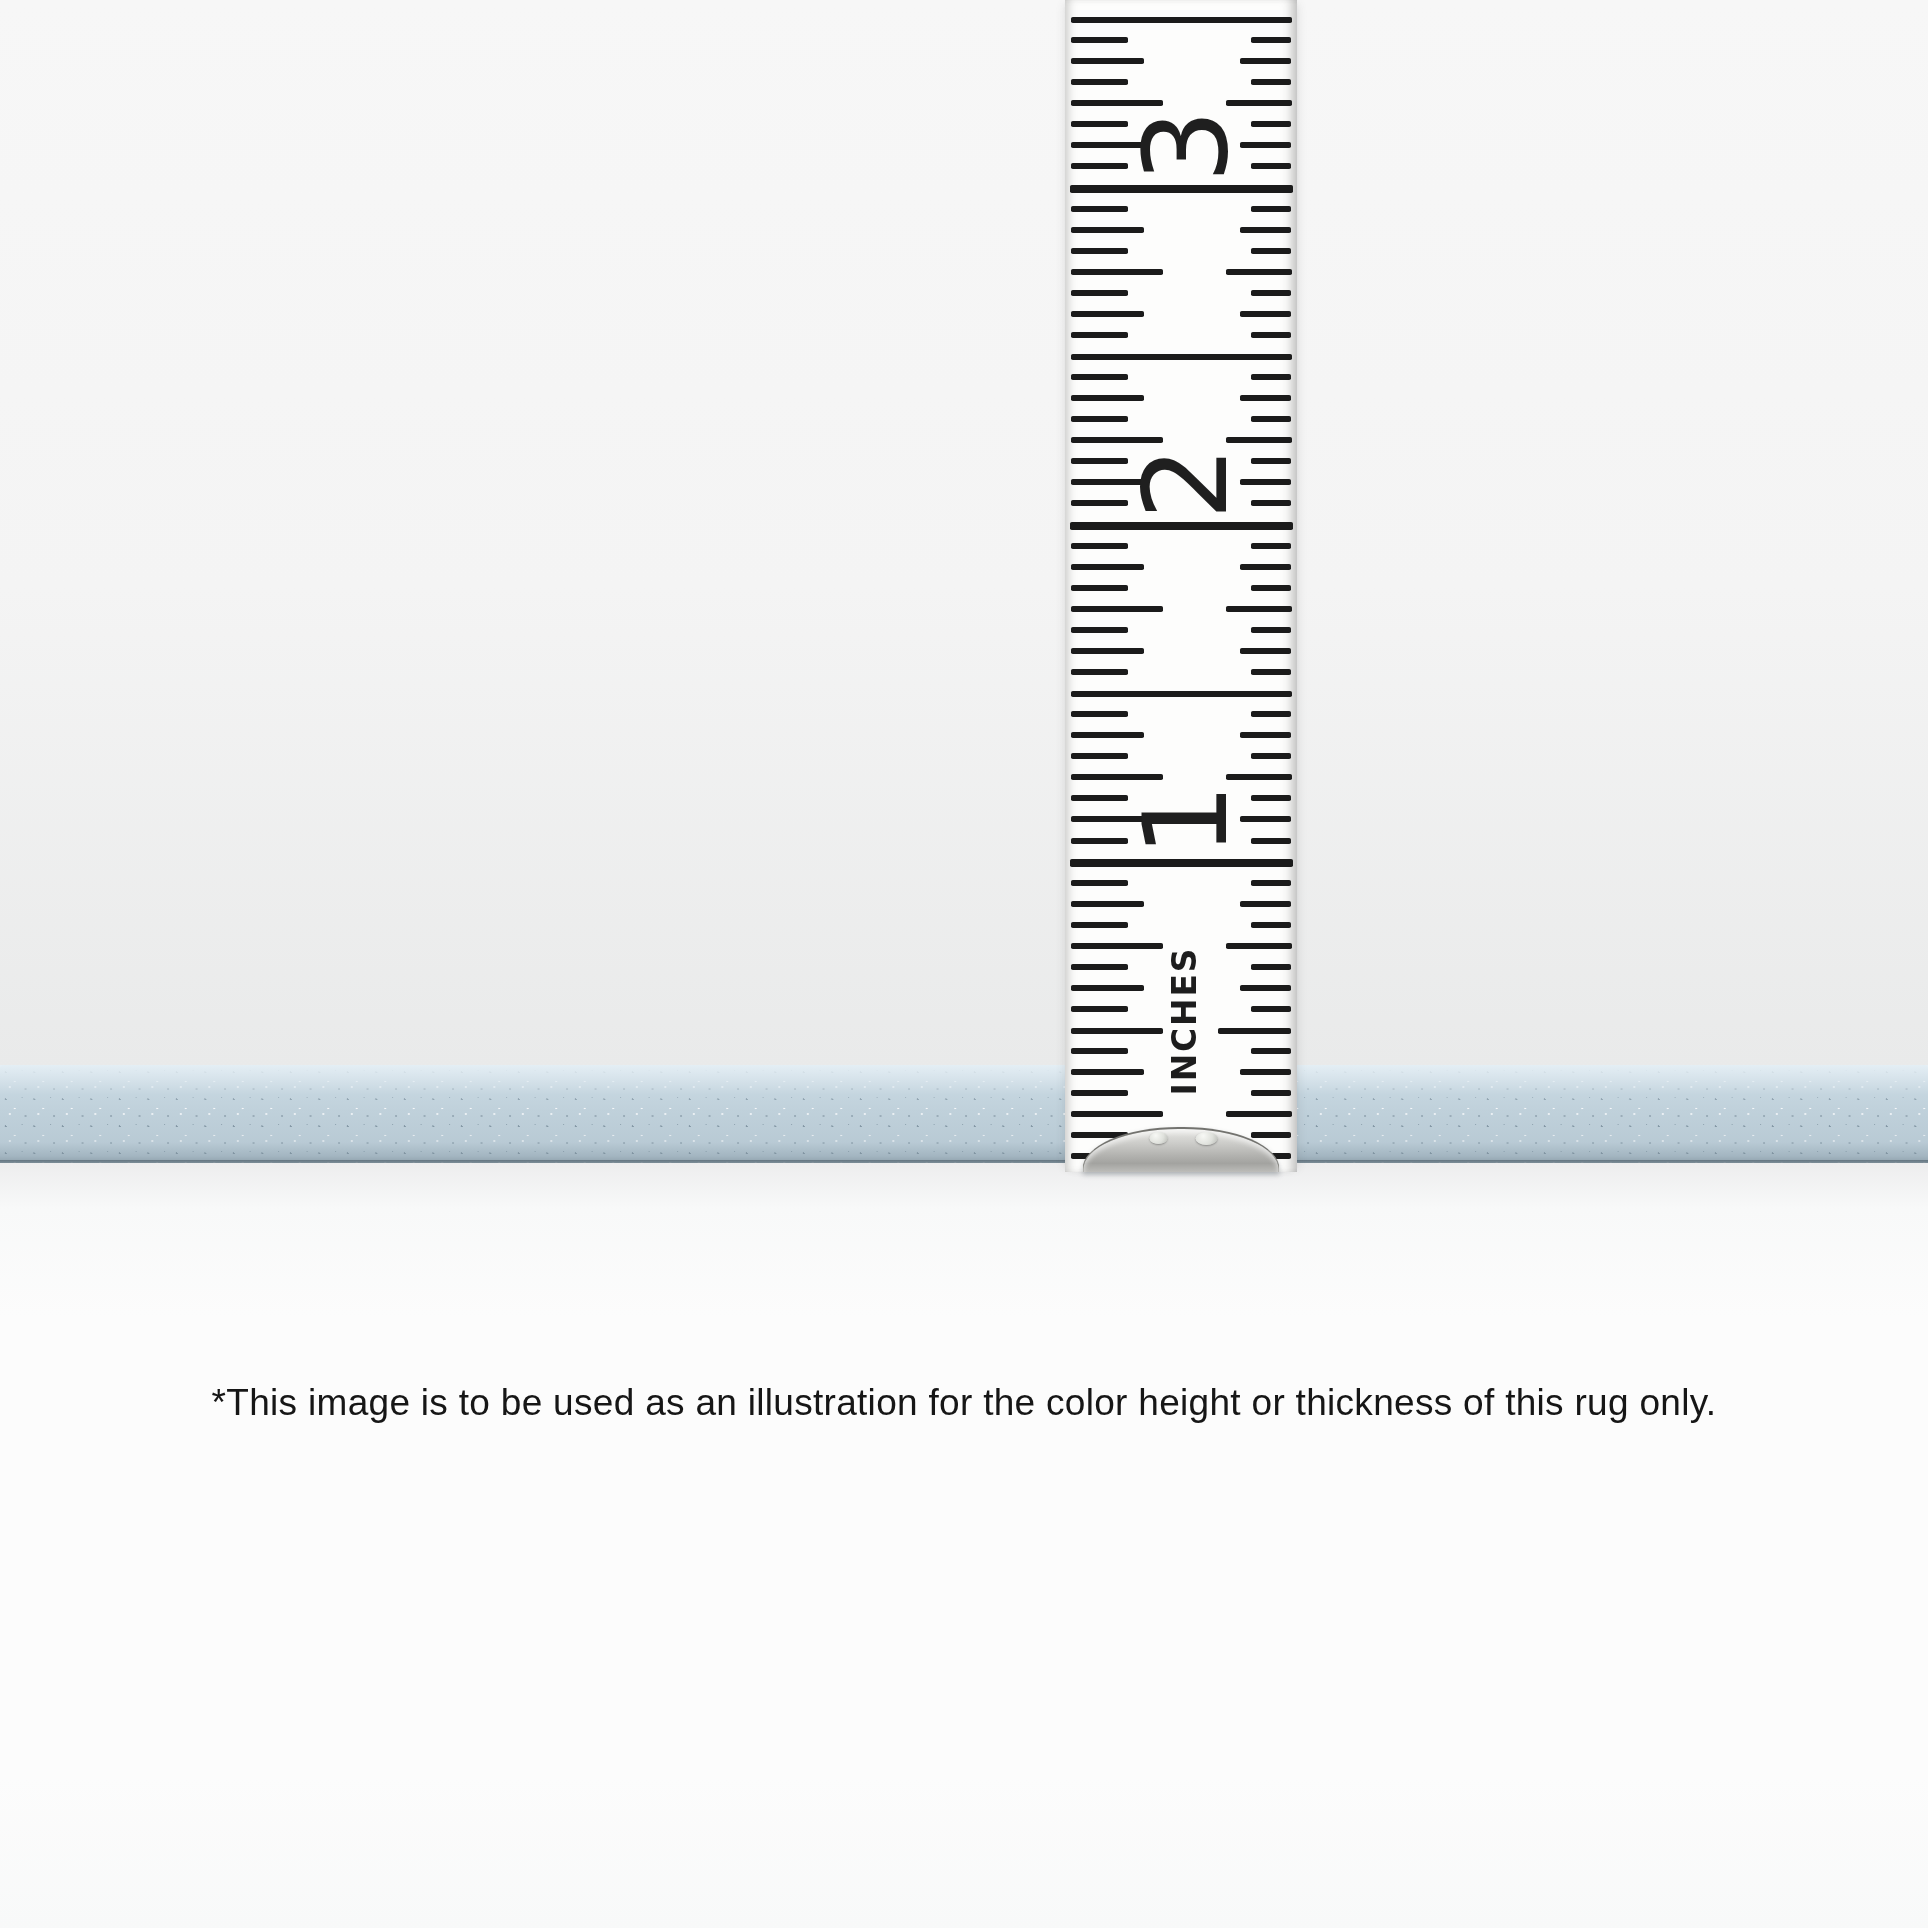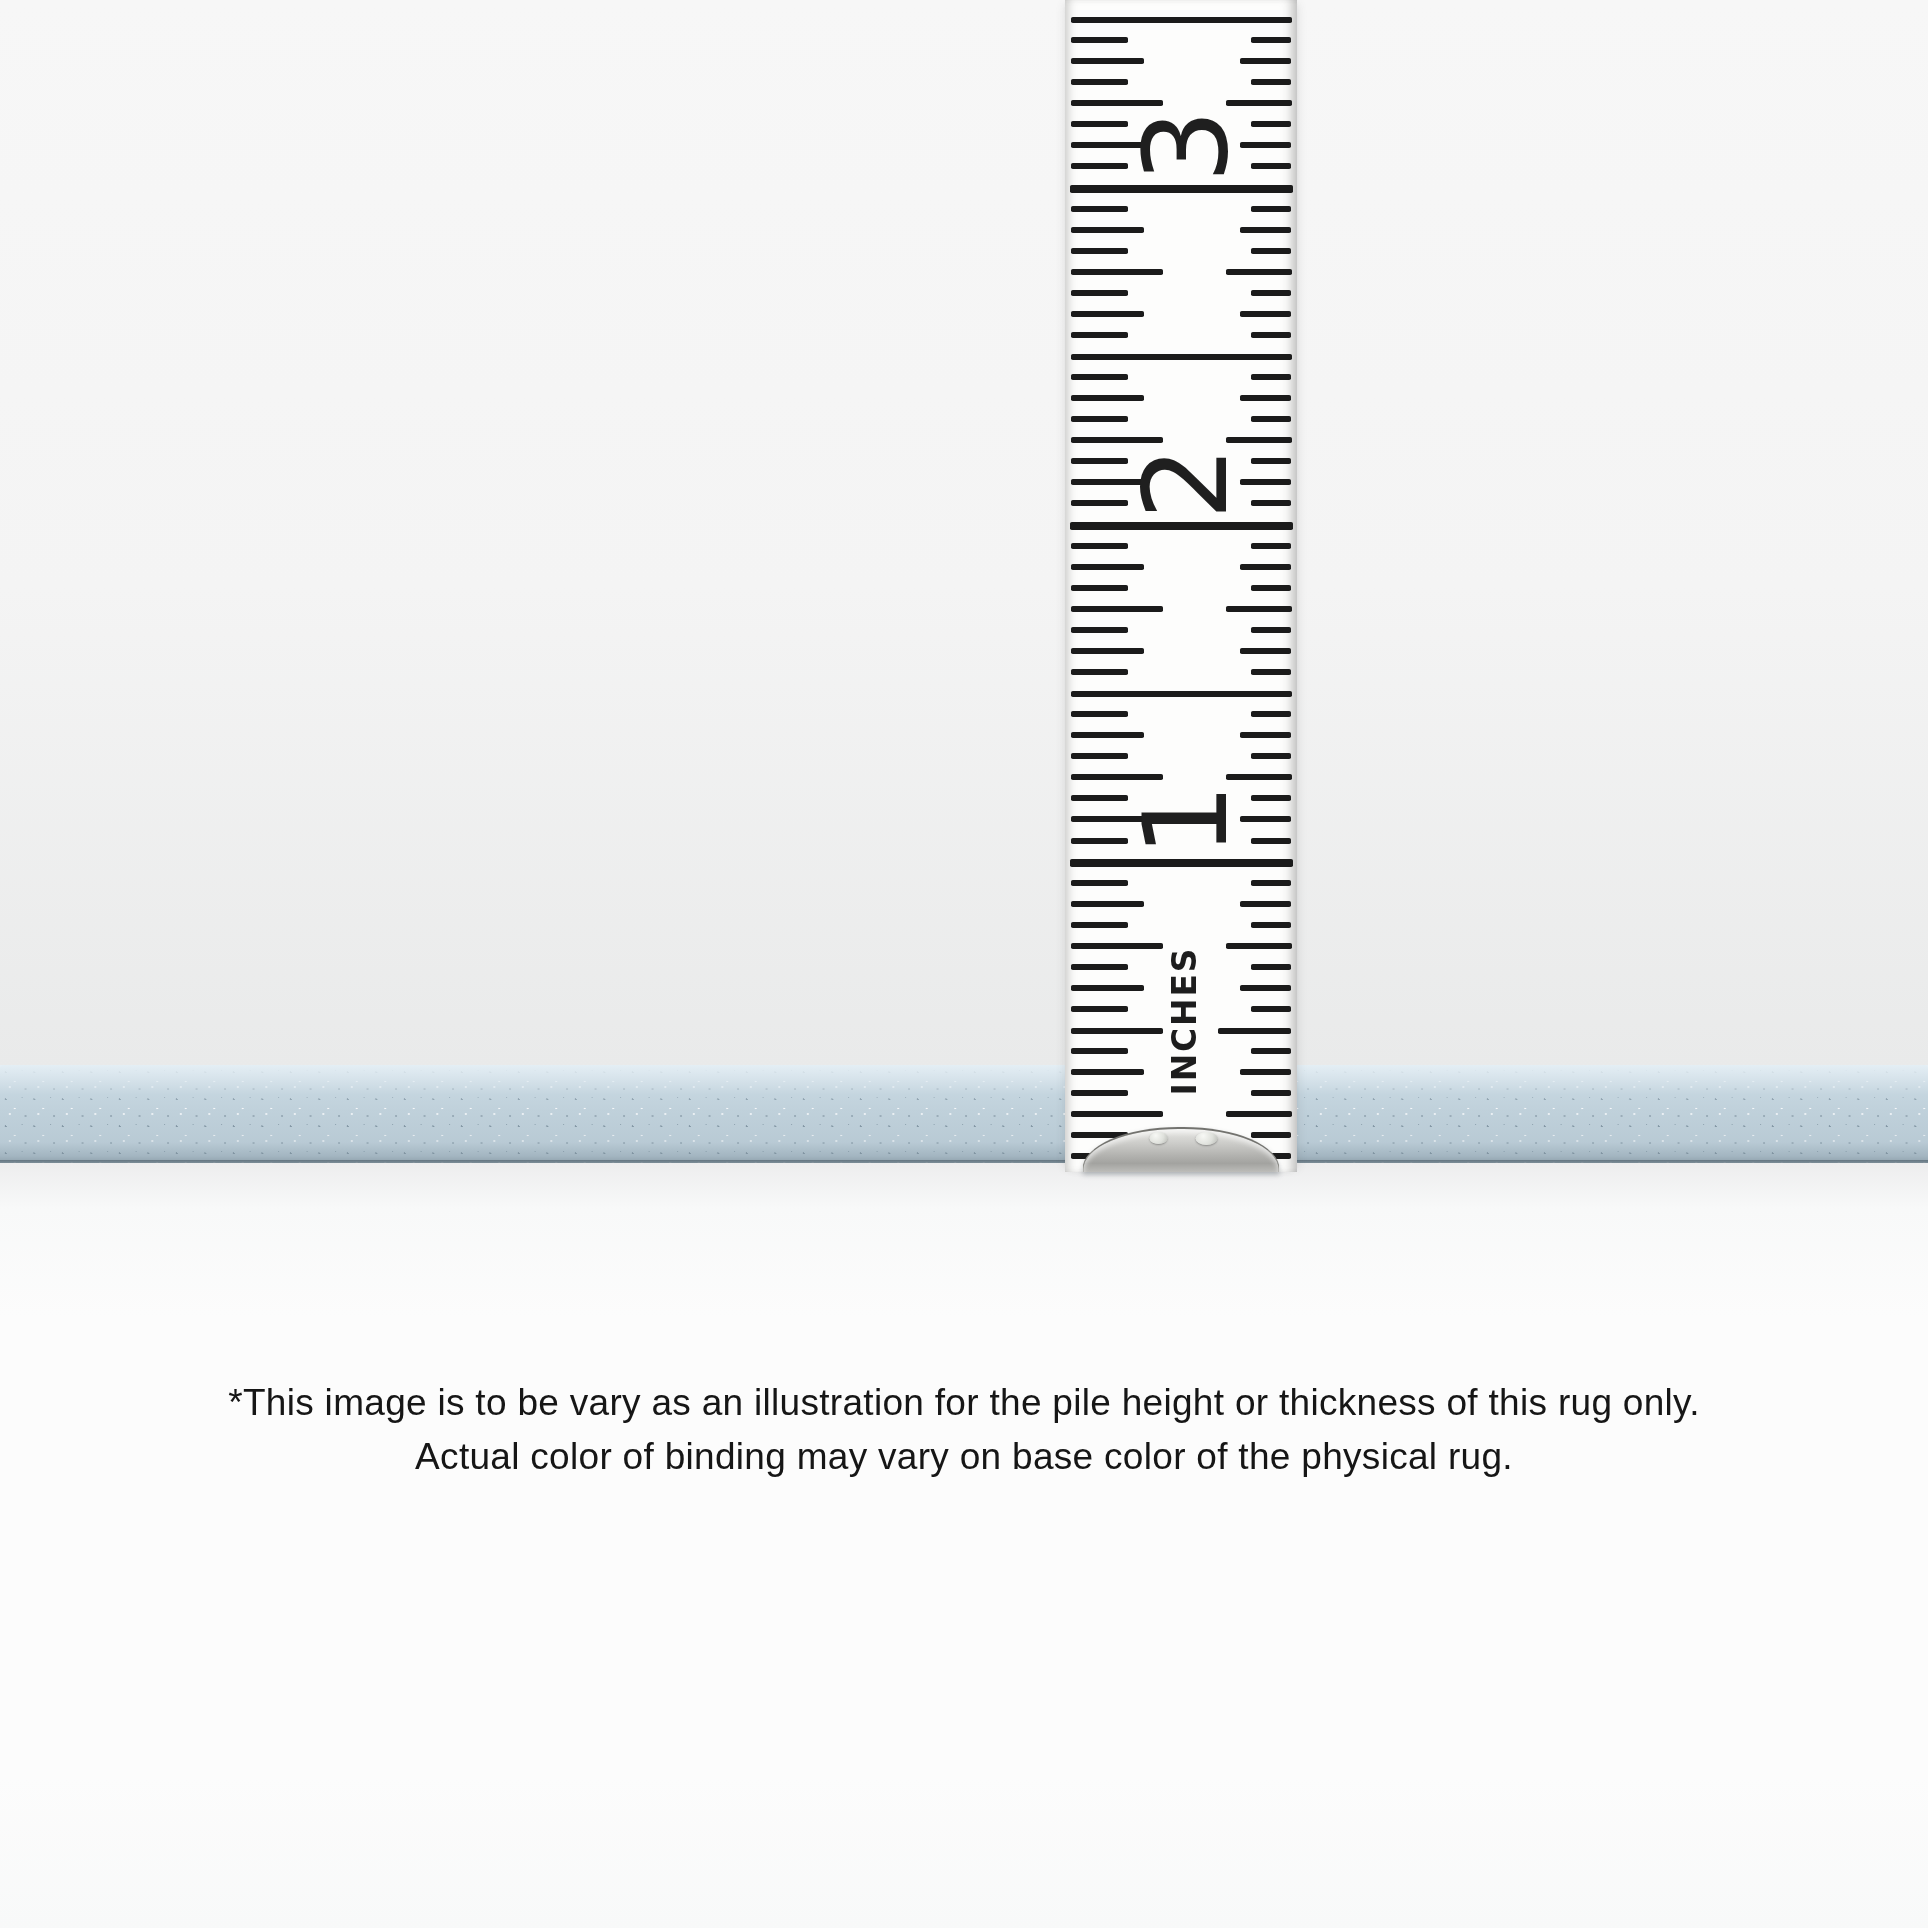--- a/index.html
+++ b/index.html
@@ -227,18 +227,17 @@
         <div class="digit" style="left: 121px; top: 146px;">3</div>
       </div>
     <div class="unit-label" style="left:119px;top:1021px;">INCHES</div>
     <div class="tab">
       <div class="droplet d1"></div>
       <div class="droplet d2"></div>
     </div>
   </div>
 
   <div class="caption">
-    <p>*This image is to be vary as an illustration for the pile height or thickness of this rug only.</p>
-    <p>Actual color of binding may vary on base color of the physical rug.</p>
+    <p>*This image is to be used as an illustration for the color height or thickness of this rug only.</p>
   </div>
 
 </div>
 
 
 </body></html>

